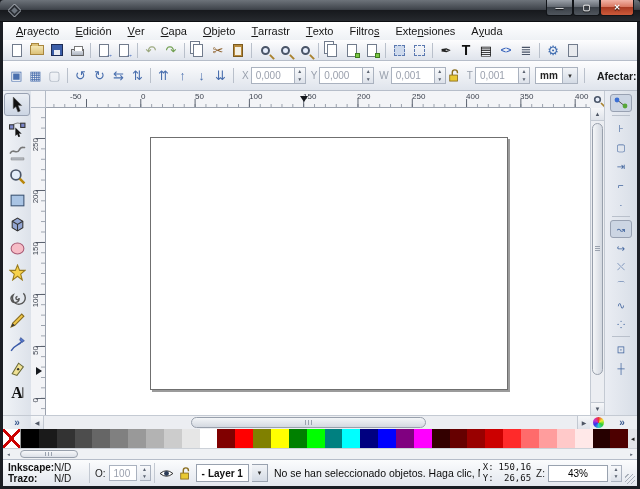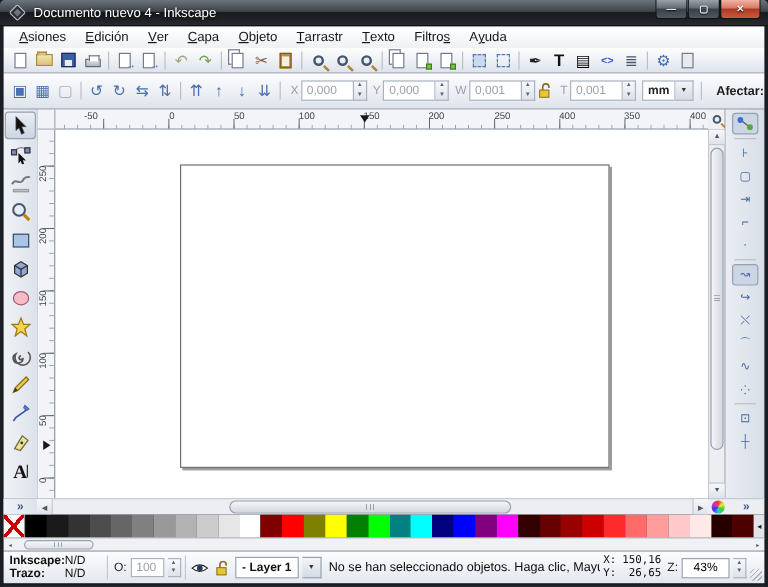--- a/index.html
+++ b/index.html
@@ -131,50 +131,49 @@
     display:flex;align-items:center;font-size:10px;color:#111;padding:0 2px;gap:3px}
   .fs-block{display:grid;grid-template-columns:46px 32px;line-height:11px;margin-left:3px}
   .fs-block b{font-weight:bold}
   .sep-s{width:1px;height:20px;background:#c3c9d2}
   .olab{font-size:10px;color:#222;margin-left:2px}
   .spin.sm{width:28px;height:16px}
   .layerval{height:18px;border:1px solid #99a2af;background:#fff;font-weight:bold;font-size:10px;display:flex;align-items:center;padding:0 5px;gap:3px;white-space:nowrap}
   .layerbtn{width:16px;height:18px;border:1px solid #99a2af;border-left:none;background:linear-gradient(#f2f4f7,#d4dbe5);display:flex;align-items:center;justify-content:center;font-size:6px;color:#333}
   .msg{flex:1;white-space:nowrap;overflow:hidden;font-size:10.5px;padding-left:3px;color:#0c0c0c}
   .xy{font-family:"DejaVu Sans Mono",monospace;font-size:9px;line-height:11px;display:grid;grid-template-columns:auto auto;column-gap:5px;text-align:right}
-  .zbox{width:40px;height:17px;border:1px solid #99a2af;background:#fff;font-size:10px;display:flex;align-items:center;justify-content:center;color:#000}
+  .zbox{width:60px;height:17px;border:1px solid #99a2af;background:#fff;font-size:10px;display:flex;align-items:center;justify-content:center;color:#000}
   .grip{width:10px;height:10px;align-self:flex-end;margin-bottom:2px;
     background:repeating-linear-gradient(135deg,transparent 0 2px,#a9b0ba 2px 3px)}
 </style>
 </head>
 <body>
 
 <div class="titlebar">
   <span class="win-icon">
     <svg width="13" height="13" viewBox="0 0 16 16">
         <path d="M8 0 L16 8 L8 16 L0 8 Z" fill="#2b2f35" stroke="#b9bec6" stroke-width="1.2"></path>
         <path d="M8 4 L12 8 L8 12 L4 8 Z" fill="#6c737c"></path>
       </svg>
   </span>
-  <span class="title-text">Documento nuevo 4 - Inkscape</span>
   <span class="winbtns">
     <span class="wbtn">—</span>
     <span class="wbtn">▢</span>
     <span class="wbtn close">✕</span>
   </span>
 </div>
 <div class="frame-l"></div>
 <div class="frame-r"></div>
 <div class="frame-b"></div>
 
 <div class="menubar">
   <span class="mitem">
       <span></span>
       <span class="accel">A</span>
-      <span>siones</span>
+      <span>rayecto</span>
     </span>
   <span class="mitem">
       <span></span>
       <span class="accel">E</span>
       <span>dición</span>
     </span>
   <span class="mitem">
       <span></span>
       <span class="accel">V</span>
       <span>er</span>
@@ -196,20 +195,25 @@
     </span>
   <span class="mitem">
       <span></span>
       <span class="accel">T</span>
       <span>exto</span>
     </span>
   <span class="mitem">
       <span>Filtro</span>
       <span class="accel">s</span>
       <span></span>
+    </span>
+  <span class="mitem">
+      <span>Exte</span>
+      <span class="accel">n</span>
+      <span>siones</span>
     </span>
   <span class="mitem">
       <span>A</span>
       <span class="accel">y</span>
       <span>uda</span>
     </span>
 </div>
 
 <div class="cmdbar bar">
   <span class="tbtn">

